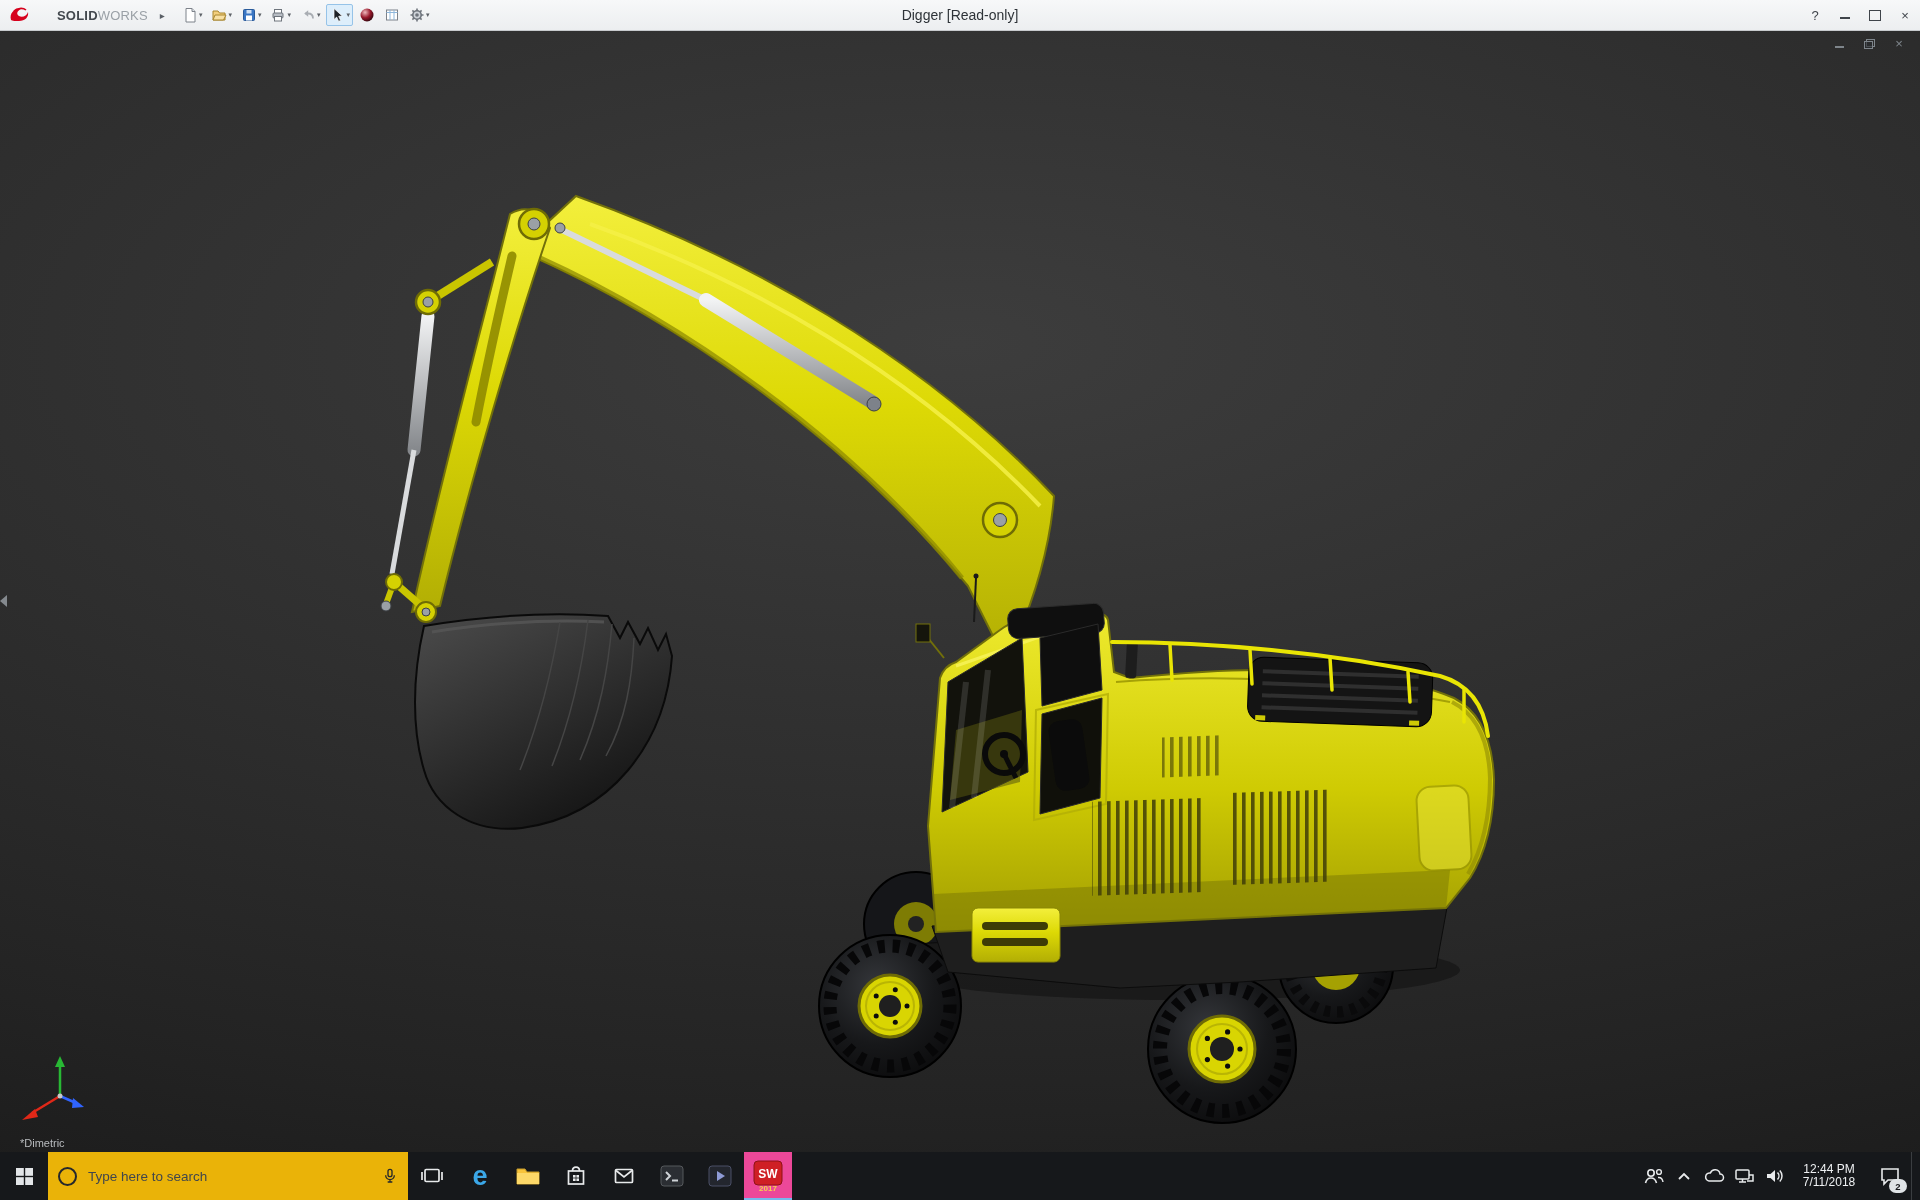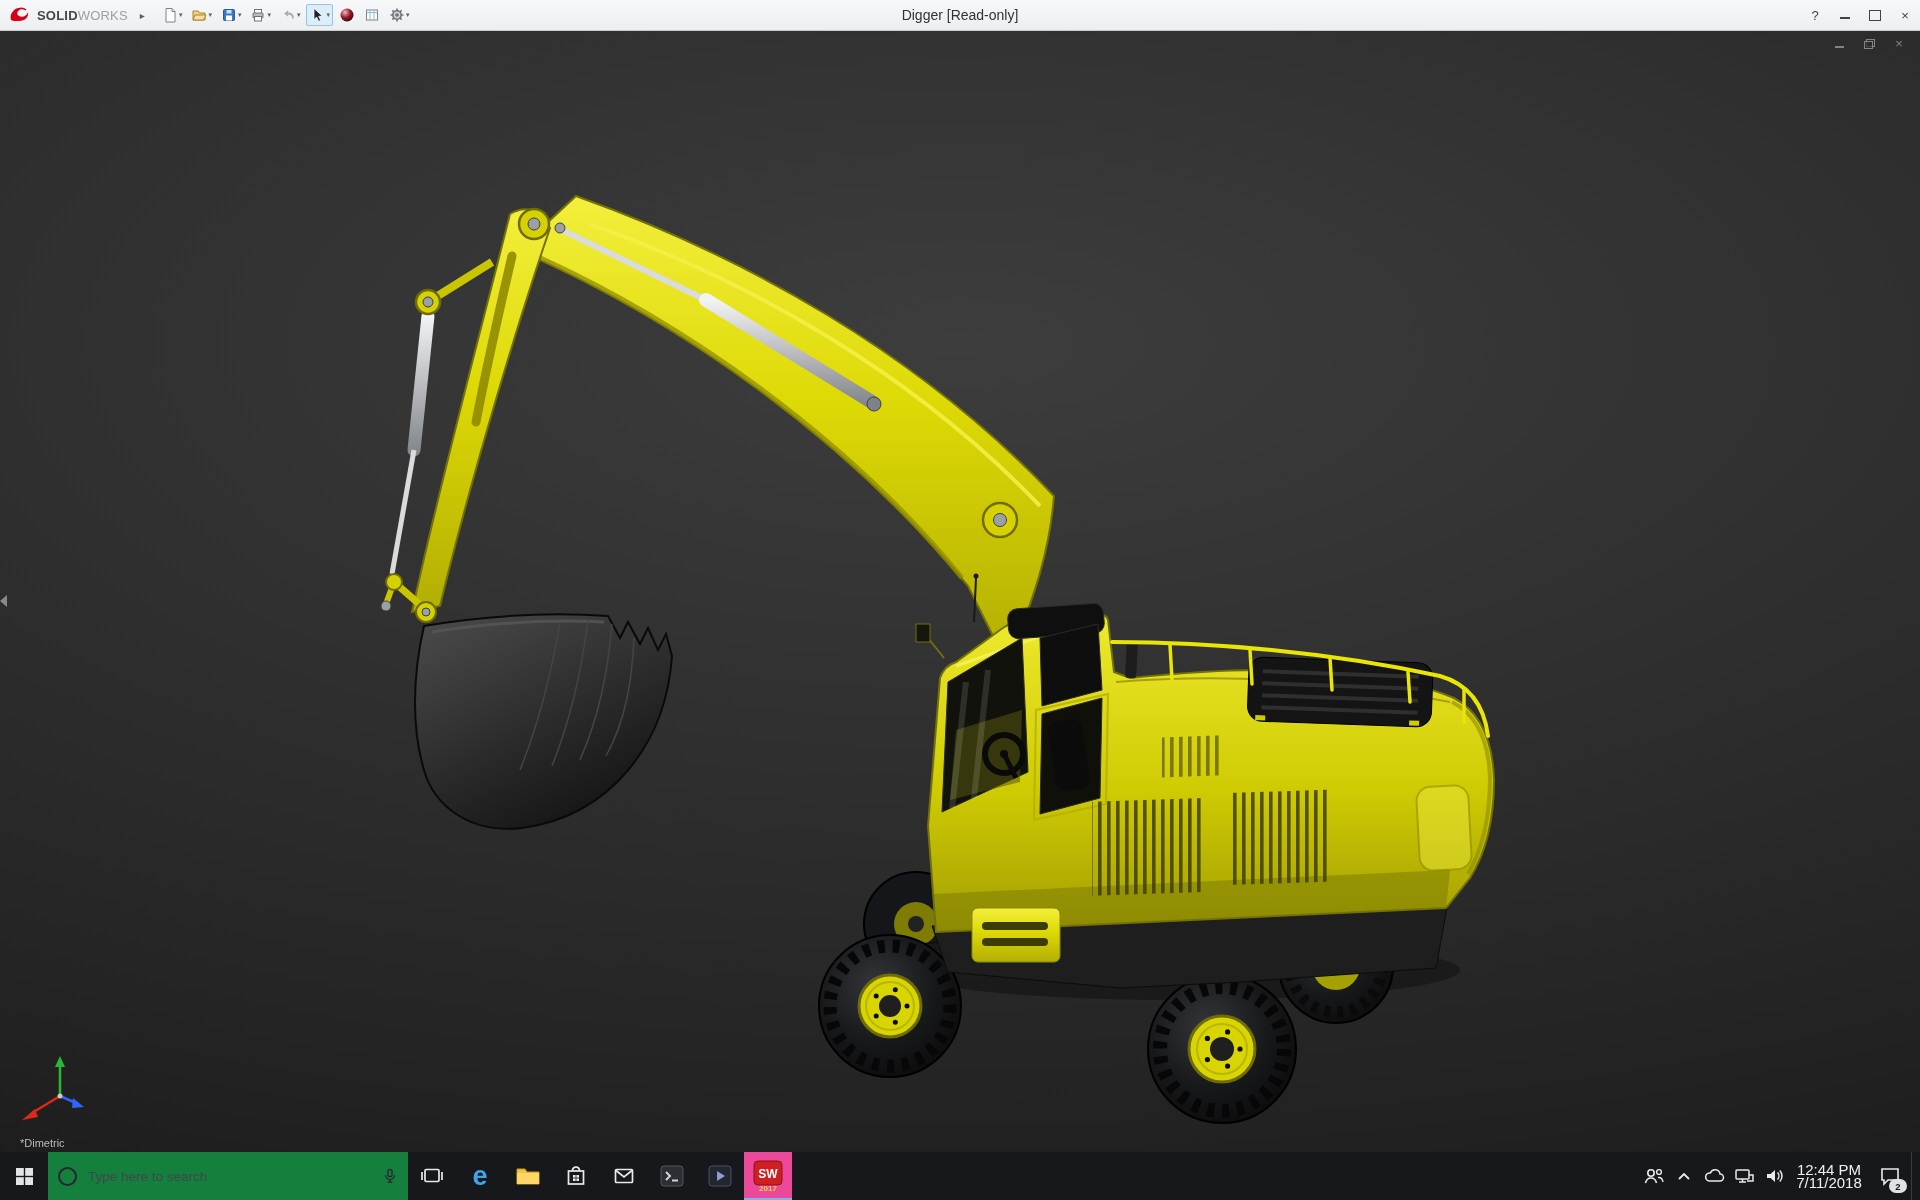--- a/index.html
+++ b/index.html
@@ -3,21 +3,21 @@
 <meta charset="utf-8">
 <style>
   html,body{margin:0;padding:0;background:#000;}
   .screen{position:relative;width:1920px;height:1200px;overflow:hidden;
           font-family:"Liberation Sans",sans-serif;background:#1e1e1e;}
 
   
   .titlebar{position:absolute;top:0;left:0;right:0;height:30px;
             background:linear-gradient(#f7f8f9,#eceef0);
             border-bottom:1px solid #c7cacd;display:flex;align-items:center;z-index:30;}
-  .brand{display:flex;align-items:center;padding:0 6px 0 8px;}
+  .brand{display:flex;align-items:center;padding:0 6px 0 8px;gap:20px;}
   .brand-text{font-size:13px;letter-spacing:.2px;margin-left:5px;}
   .brand-bold{font-weight:bold;color:#43484e;}
   .brand-light{color:#9aa0a6;}
   .expand-arrow{font-size:10px;color:#5a5f66;padding:2px 6px;}
   .tools{display:flex;align-items:center;margin-left:8px;gap:3px;}
   .tool{display:flex;align-items:center;padding:2px 2px;border:1px solid transparent;border-radius:2px;}
   .tool svg{display:block;}
   .tool .dd{font-size:7px;color:#5d6167;margin-left:1px;}
   .tool.active{background:#ddeefb;border-color:#96c3e8;}
   .app-title{position:absolute;left:50%;top:50%;transform:translate(-50%,-50%);
@@ -44,31 +44,31 @@
   .panel-arrow{position:absolute;left:0;top:560px;width:12px;height:22px;display:flex;align-items:center;}
   .panel-arrow i{width:0;height:0;border-top:6px solid transparent;border-bottom:6px solid transparent;
                  border-right:7px solid #949aa0;opacity:.85;display:block;}
   .triad{position:absolute;left:16px;bottom:22px;}
   .view-label{position:absolute;left:20px;bottom:3px;color:#b9bcbf;font-size:11px;}
 
   
   .taskbar{position:absolute;left:0;right:0;bottom:0;height:48px;background:#16181b;
            display:flex;align-items:stretch;z-index:30;}
   .tb-btn{width:48px;display:flex;align-items:center;justify-content:center;position:relative;}
-  .search{width:340px;background:#15803d;display:flex;align-items:center;padding:0 10px;gap:9px;}
+  .search{width:340px;background:#eab308;display:flex;align-items:center;padding:0 10px;gap:9px;}
   .cortana-ring{width:15px;height:15px;border:2px solid #25282c;border-radius:50%;flex:0 0 auto;}
   .search input{border:0;outline:0;flex:1;font-size:13.5px;color:#222;background:transparent;
                 font-family:"Liberation Sans",sans-serif;}
   .search input::placeholder{color:#40464d;}
   .edge-glyph{font-size:27px;font-weight:bold;color:#3ba7e8;line-height:27px;}
   .sw-active{background:#ec4899;box-shadow:inset 0 -2px 0 #76b9ed;}
   .tray{margin-left:auto;display:flex;align-items:stretch;}
   .tray-btn{width:30px;display:flex;align-items:center;justify-content:center;color:#e8eaec;}
   .clock{width:80px;display:flex;flex-direction:column;justify-content:center;text-align:center;
-         color:#eef0f2;font-size:15px;line-height:13.5px;}
+         color:#eef0f2;font-size:12px;line-height:13.5px;}
   .action{width:42px;position:relative;display:flex;align-items:center;justify-content:center;}
   .badge{position:absolute;right:4px;bottom:7px;background:#dfe3e6;color:#16181b;border-radius:8px;
          min-width:14px;height:14px;font-size:9.5px;display:flex;align-items:center;justify-content:center;
          padding:0 2px;font-weight:bold;}
   .show-desktop{width:8px;border-left:1px solid #3a3d40;}
 </style>
 </head>
 <body>
 
 <div class="screen">

